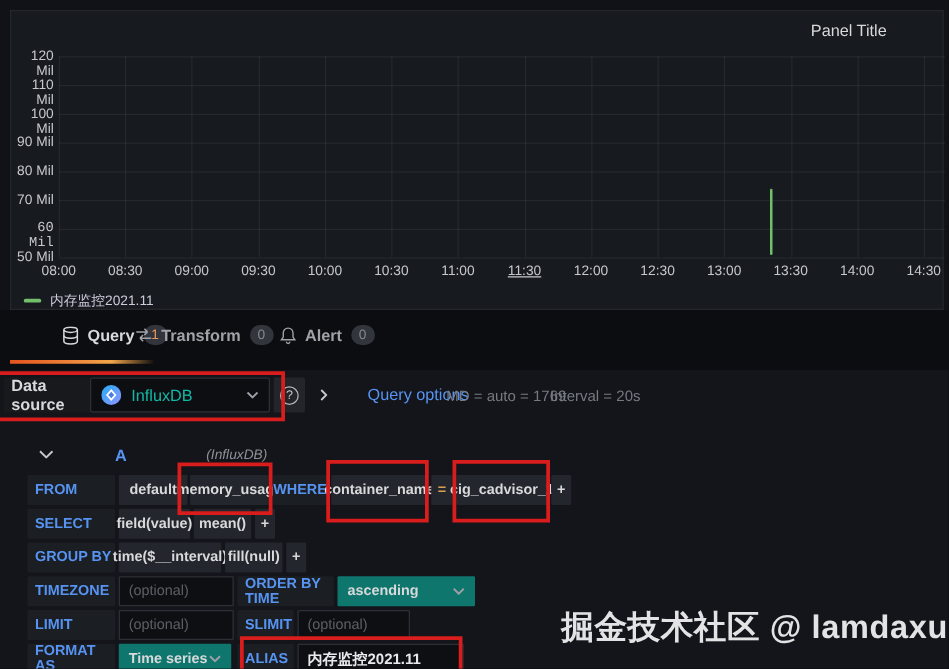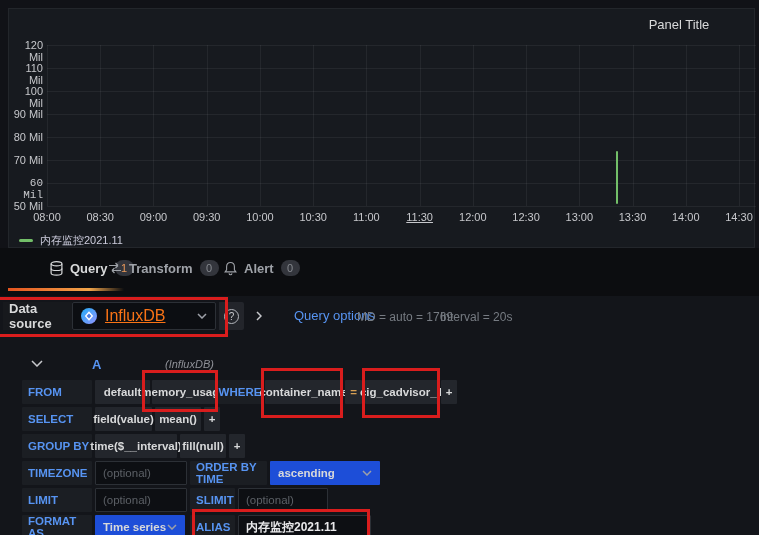--- a/index.html
+++ b/index.html
@@ -27,37 +27,37 @@
   .tab .tlabel { font-size:13px; font-weight:600; color:#9fa2a8; }
   .tab.active .tlabel { color:#d8d9da; }
   .badge { min-width:19px; height:16px; padding:0 5px; border-radius:9px; background:#33353c; font-size:11px; line-height:16px; text-align:center; color:#85888e; }
   .badge.hot { color:#eb9a5a; }
   .tab-underline { position:absolute; left:8px; top:288px; width:116px; height:3px;
       background:linear-gradient(90deg,#e5541f 0%,#f2a54a 70%,rgba(242,165,74,0) 100%); }
 
   
   .ds-label { position:absolute; left:3px; top:302px; width:69px; height:28px; background:#17191d; display:flex; align-items:center; padding-left:6px; font-size:13px; font-weight:600; color:#d8d9da; }
   .ds-picker { position:absolute; left:72px; top:302px; width:144px; height:28px; background:#0c0e12; border:1px solid #2c3036; border-radius:2px; display:flex; align-items:center; gap:8px; padding:0 8px; cursor:pointer; }
-  .ds-picker .ds-value { flex:1; font-size:16px; color:#f97316;text-decoration:underline; }
+  .ds-picker .ds-value { flex:1; font-size:13px; color:#14b8a6; }
   .ds-help { position:absolute; left:219px; top:302px; width:25px; height:28px; background:#23252b; border-radius:0 2px 2px 0; display:flex; align-items:center; justify-content:center; cursor:pointer; }
   .qmark { width:15px; height:15px; border:1px solid #b4b7bd; border-radius:50%; display:flex; align-items:center; justify-content:center; font-size:10px; color:#c7c8cc; }
   .qopts { position:absolute; left:256px; top:308px; display:flex; align-items:center; gap:12px; cursor:pointer; }
   .qopts .qo-text { font-size:13px; font-weight:500; color:#5794f2;margin-left:20px; }
   .ds-stat { position:absolute; top:310px; font-size:12px; color:#767b82; }
   .qref { position:absolute; left:92px; top:357px; font-size:13px; font-weight:700; color:#5794f2; cursor:pointer; }
   .qhint { position:absolute; left:165px; top:358px; font-size:11px; font-style:italic; color:#8e9097; }
   .qcollapse { position:absolute; left:31px; top:360px; cursor:pointer; }
 
   .kw, .seg { position:absolute; height:24px; display:flex; align-items:center; border-radius:1px; font-size:11.5px; font-weight:600; cursor:pointer; }
   .kw { background:#1b1e23; color:#5794f2; padding-left:6px; }
   .seg { background:#23262c; color:#d8d9da; justify-content:center; }
   .seg.op { color:#d8a054; }
   .inp { position:absolute; height:24px; background:#0d0f13; border:1px solid #2c3036; border-radius:1px; color:#d8d9da; font-family:"Liberation Sans","DejaVu Sans",sans-serif; font-size:11.5px; padding:0 7px; outline:none; }
   .inp::placeholder { color:#5c6066; }
-  .dd { position:absolute; height:24px; background:#1d4ed8; border-radius:1px; display:flex; align-items:center; justify-content:space-between; padding:0 8px; font-size:11.5px; font-weight:600; color:#d8d9da; cursor:pointer; }
+  .dd { position:absolute; height:24px; background:#0f766e; border-radius:1px; display:flex; align-items:center; justify-content:space-between; padding:0 8px; font-size:11.5px; font-weight:600; color:#d8d9da; cursor:pointer; }
 
   
   .anno { position:absolute; border:3px solid #d91d1d; pointer-events:none; }
 
   .watermark { position:absolute; left:449px; top:484px; width:310px; font-size:26px; font-weight:600; color:#e3e3e5; letter-spacing:0.5px; white-space:nowrap; }
 
   svg { display:block; }
 </style>
 </head>
 <body>
@@ -228,13 +228,14 @@
   </div>
   <div class="kw" style="left:190px; top:515px; width:45px;">ALIAS</div>
   <input class="inp" style="left: 238px; top: 515px; width: 133px; font-size: 12px; font-weight: 600; color: rgb(232, 232, 234);" value="内存监控2021.11">
 
   <div class="anno" style="left:-3px; top:297px; width:231px; height:40px;"></div>
   <div class="anno" style="left:142px; top:370px; width:76px; height:42px;"></div>
   <div class="anno" style="left:261px; top:368px; width:82px; height:50px;"></div>
   <div class="anno" style="left:362px; top:368px; width:78px; height:50px;"></div>
   <div class="anno" style="left:192px; top:509px; width:178px; height:40px;"></div>
 
+  <div class="watermark">掘金技术社区 @ lamdaxu</div>
 </div>
 
 </body></html>

